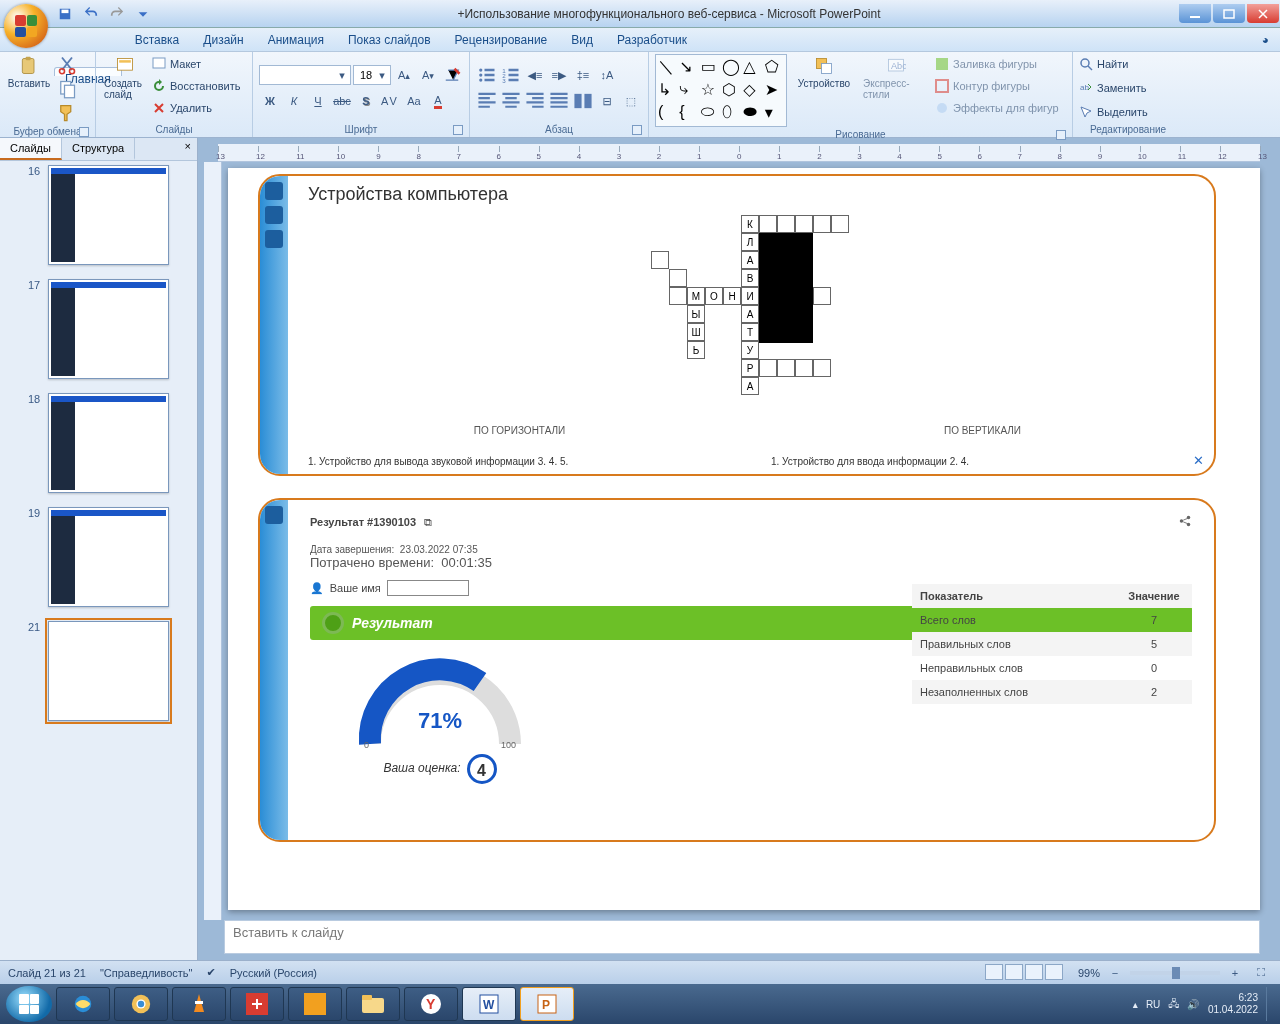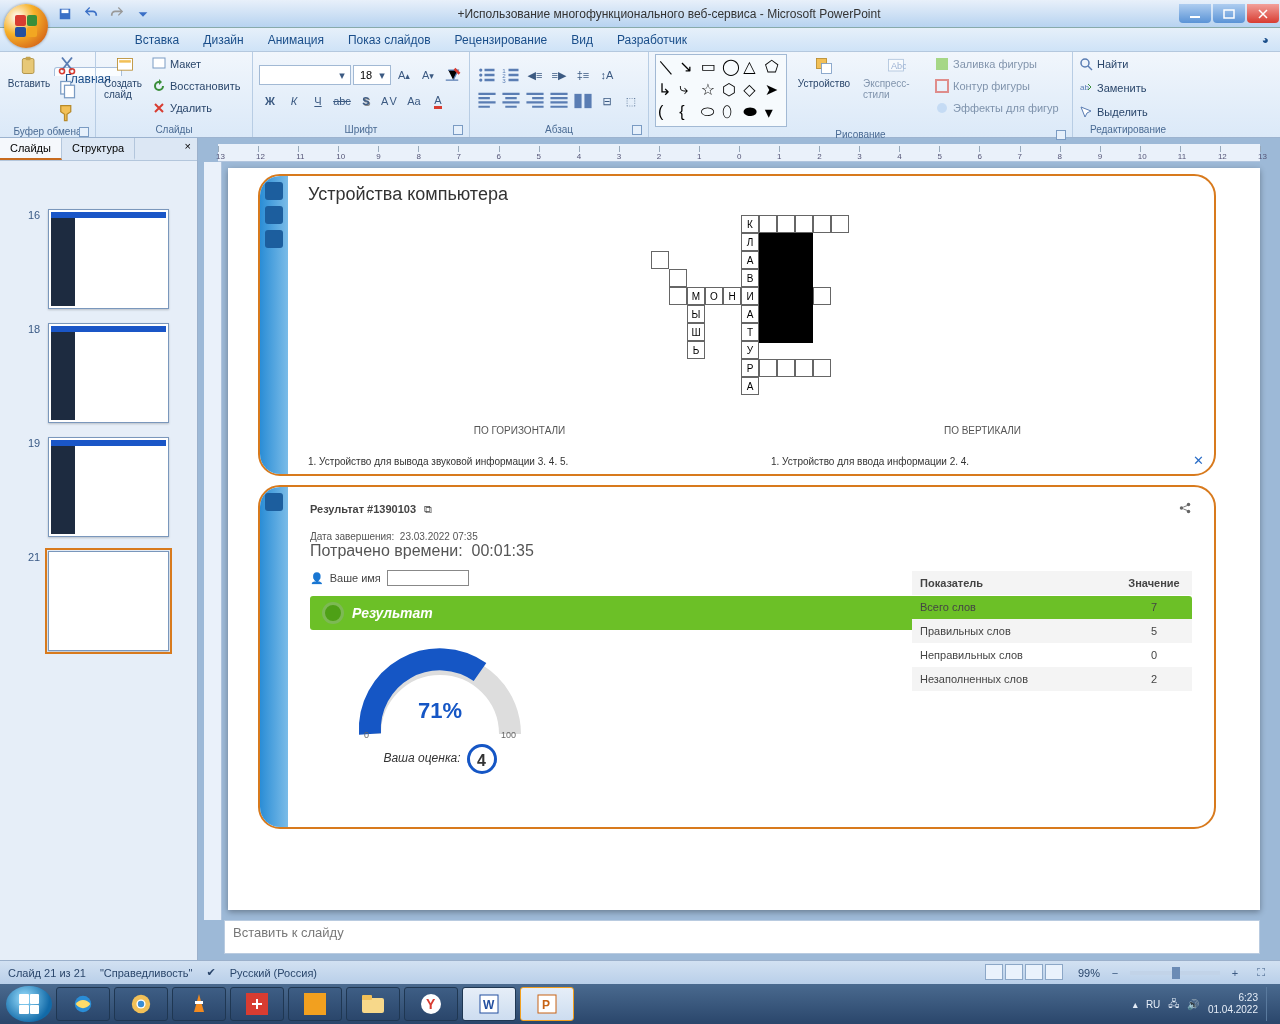--- a/index.html
+++ b/index.html
@@ -44,21 +44,21 @@
 .col { display:flex; flex-direction:column; gap:2px; }
 .menuline { display:flex; align-items:center; gap:4px; font-size:11px; color:#2a466b; height:20px; }
 .menuline svg { width:14px; height:14px; }
 
 .body { display:flex; height: calc(1024px - 28px - 24px - 86px - 24px - 40px); background:#9db9d7; }
 .panel { width:198px; background:#e6eef8; border-right:1px solid #9bb0cb; display:flex; flex-direction:column; }
 .panel .phdr { display:flex; border-bottom:1px solid #b3c6dc; background:#dce7f4; font-size:11px; }
 .panel .ptab { padding:4px 10px; border-right:1px solid #b3c6dc; border-bottom:2px solid transparent; }
 .panel .ptab.active{ background:#f5f8fc; border-bottom-color:#c76b1f; }
 .panel .pclose { margin-left:auto; padding:2px 6px; }
-.thumbs { flex:1; overflow:auto; padding:4px 28px;margin-top:44px; }
+.thumbs { flex:1; overflow:auto; padding:4px 28px; }
 .thumb { display:flex; gap:8px; margin-bottom:14px; }
 .thumb .num { font-size:11px; color:#3a5a86; width:14px; text-align:right; }
 .thumb .tslide { width:140px; height:100px; background:#fff; border:1px solid #7a97bc; box-shadow:0 1px 2px #0003; position:relative; }
 .thumb.sel .tslide { outline:2px solid #d87a1d; outline-offset:1px; }
 .thumb .tslide .mockbar { position:absolute; left:2px; top:2px; right:2px; height:6px; background:#1a56c7; }
 .thumb .tslide .mockside { position:absolute; left:2px; top:8px; width:24px; bottom:2px; background:#1d2b40; }
 
 .work { flex:1; display:flex; flex-direction:column; }
 .hruler { height:18px; background:#eaf1fa; border-bottom:1px solid #b0c4dd; margin:6px 20px 0 20px; position:relative; font-size:8px; color:#557; }
 .hruler .tick{position:absolute;top:2px;border-left:1px solid #9ab;height:4px;}
@@ -452,20 +452,27 @@
     </div>
     <div class="thumbs">
       <div class="thumb">
           <div class="num">16</div>
           <div class="tslide">
             <div class="mockbar"></div>
             <div class="mockside"></div>
           </div>
         </div>
       <div class="thumb">
+          <div class="num">17</div>
+          <div class="tslide">
+            <div class="mockbar"></div>
+            <div class="mockside"></div>
+          </div>
+        </div>
+      <div class="thumb">
           <div class="num">18</div>
           <div class="tslide">
             <div class="mockbar"></div>
             <div class="mockside"></div>
           </div>
         </div>
       <div class="thumb">
           <div class="num">19</div>
           <div class="tslide">
             <div class="mockbar"></div>
@@ -618,41 +625,41 @@
                   <div>1.  Устройство для вывода звуковой информации   3.   4.   5.</div>
                 </div>
               <div class="ccol">
                   <div class="ch">ПО ВЕРТИКАЛИ</div>
                   <div>1.  Устройство для ввода информации   2.   4.</div>
                 </div>
             </div>
           </div>
         </div>
 
-        <div class="shot shot2" style="left:30px;top:317px;right:44px;height:344px">
+        <div class="shot shot2" style="left:30px;top:330px;right:44px;height:344px">
           <div class="sidebar">
               <span class="ic"></span>
             </div>
           <div class="content">
             <div style="display:flex;align-items:center;gap:8px">
               <b>Результат #1390103</b>
               <span>⧉</span>
               <span style="margin-left:auto">
                 <svg width="14" height="14" viewBox="0 0 16 16">
                     <circle cx="4" cy="8" r="2" fill="#666"></circle>
                     <circle cx="12" cy="4" r="2" fill="#666"></circle>
                     <circle cx="12" cy="12" r="2" fill="#666"></circle>
                     <path d="M6 7l5-2M6 9l5 2" stroke="#666"></path>
                   </svg>
               </span>
             </div>
             <div style="margin-top:14px;font-size:10px;color:#555">
               <span>Дата завершения:</span>&nbsp;&nbsp;<span>23.03.2022 07:35</span>
             </div>
-            <div style="font-size:16px;color:#555">
+            <div style="font-size:13px;color:#555">
               <span>Потрачено времени:</span>&nbsp;&nbsp;<span>00:01:35</span>
             </div>
             <div style="margin-top:10px;font-size:11px;display:flex;align-items:center;gap:6px">
               <span>👤</span>
               <span>Ваше имя</span>
               <input style="width: 82px; height: 16px; border: 1px solid rgb(136, 136, 136);">
             </div>
             <div class="resbar">
                 <span class="badge"></span>
                 <span>Результат</span>

